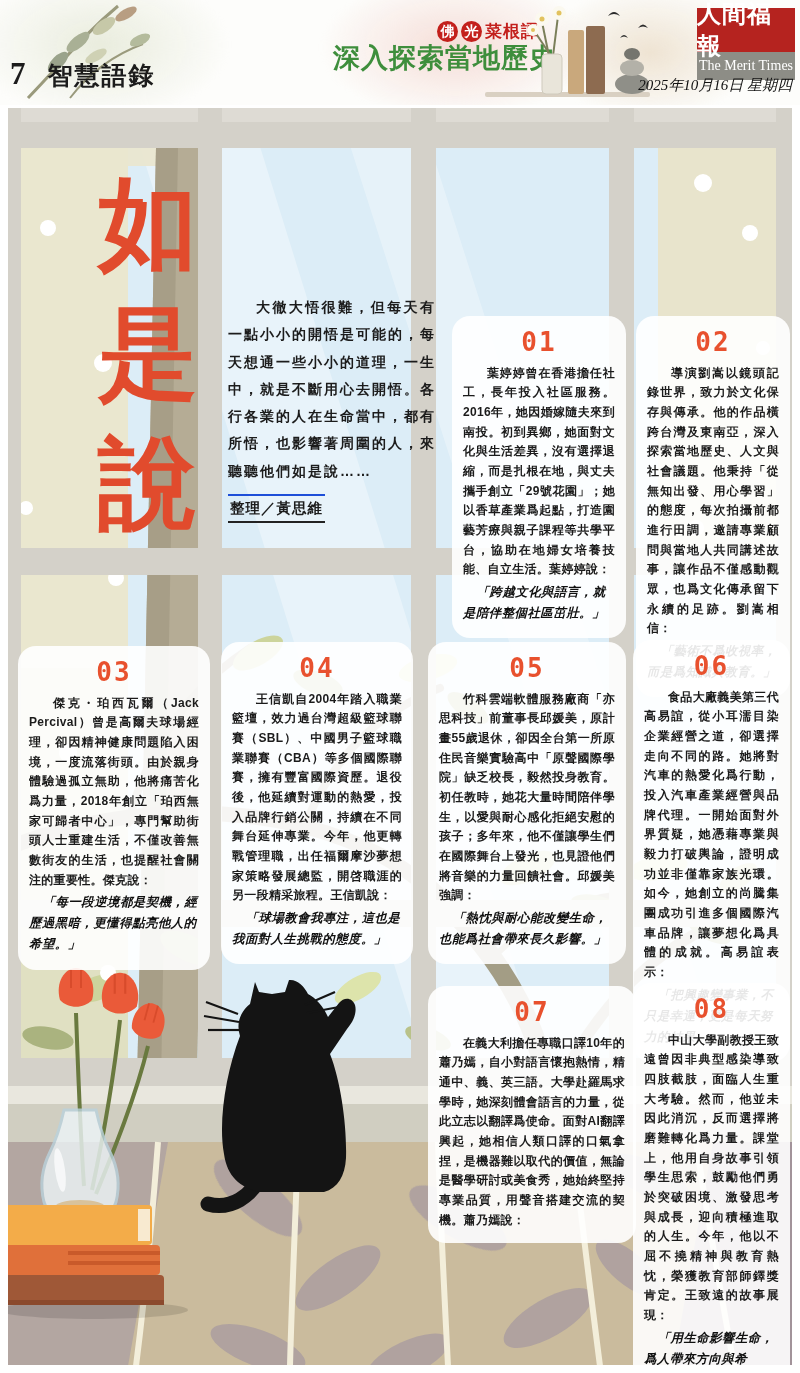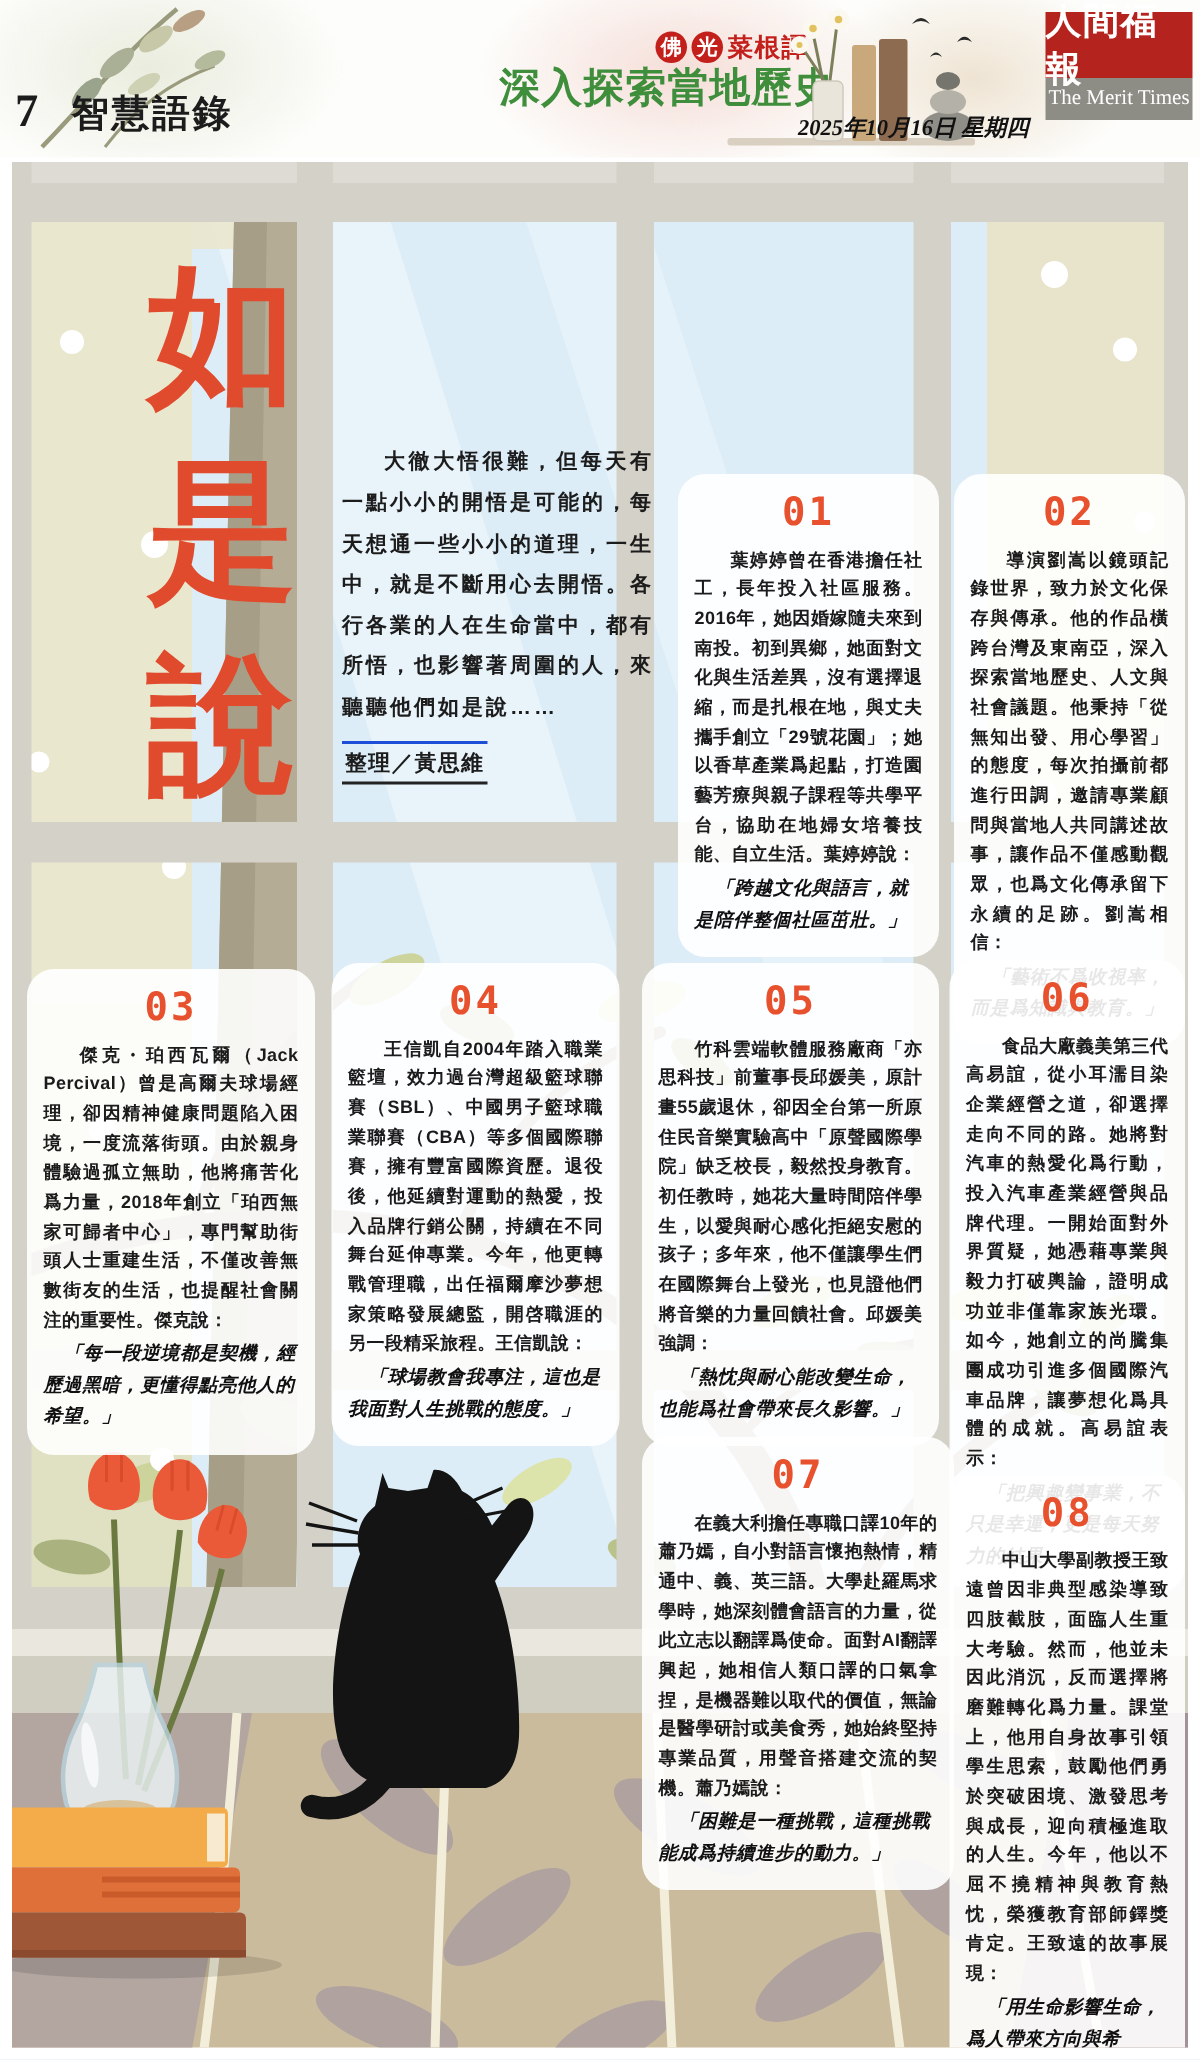--- a/index.html
+++ b/index.html
@@ -21,21 +21,21 @@
   .hdr-slogan{position:absolute;left:333px;top:40px;font-size:27px;font-weight:800;color:#3e8e3c;letter-spacing:1px;
               font-family:"Liberation Serif",serif;}
   .brand{position:absolute;left:697px;top:8px;width:98px;}
   .brand-cn{background:#b5231f;color:#fff;height:44px;font-size:24px;font-weight:800;letter-spacing:1px;
             display:flex;align-items:center;justify-content:center;font-family:"Liberation Serif",serif;}
   .brand-en{background:#8d8d86;color:#fff;height:28px;font-size:14px;display:flex;align-items:center;justify-content:center;
             font-family:"Liberation Serif",serif;}
   .page-id{position:absolute;left:10px;top:56px;display:flex;align-items:baseline;gap:22px;}
   .page-num{font-size:31px;font-weight:800;font-family:"Liberation Serif",serif;}
   .page-section{font-size:25px;font-weight:800;letter-spacing:2px;}
-  .page-date{position:absolute;right:8px;top:76px;width:260px;font-size:15px;font-weight:700;
+  .page-date{position:absolute;right:8px;top:76px;width:260px;text-align:right;font-size:15px;font-weight:400;
              font-style:italic;font-family:"Liberation Serif",serif;color:#111;}
   
   .art{position:absolute;left:8px;top:108px;width:784px;height:1257px;overflow:hidden;}
   .art > svg.bg{position:absolute;left:0;top:0;}
   
   .title-vert{position:absolute;left:90px;top:52px;width:104px;font-size:100px;line-height:1.3;
               font-family:Liberation Serif, serif;font-weight:900;color:#e14b2d;
               word-break:break-all;letter-spacing:0;}
   .intro{position:absolute;left:220px;top:186px;width:208px;}
   .intro p{margin:0;font-size:14px;font-weight:700;line-height:1.95;letter-spacing:2px;text-align:justify;
@@ -302,23 +302,22 @@
   <section class="card" style="left:420px;top:534px;width:198px;">
     <div class="card-num">05</div>
     <p class="card-body">竹科雲端軟體服務廠商「亦思科技」前董事長邱媛美，原計畫55歲退休，卻因全台第一所原住民音樂實驗高中「原聲國際學院」缺乏校長，毅然投身教育。初任教時，她花大量時間陪伴學生，以愛與耐心感化拒絕安慰的孩子；多年來，他不僅讓學生們在國際舞台上發光，也見證他們將音樂的力量回饋社會。邱媛美強調：</p>
     <p class="card-quote">「熱忱與耐心能改變生命，也能爲社會帶來長久影響。」</p>
   </section>
   <section class="card" style="left:625px;top:532px;width:157px;">
     <div class="card-num">06</div>
     <p class="card-body">食品大廠義美第三代高易誼，從小耳濡目染企業經營之道，卻選擇走向不同的路。她將對汽車的熱愛化爲行動，投入汽車產業經營與品牌代理。一開始面對外界質疑，她憑藉專業與毅力打破輿論，證明成功並非僅靠家族光環。如今，她創立的尚騰集團成功引進多個國際汽車品牌，讓夢想化爲具體的成就。高易誼表示：</p>
     <p class="card-quote">「把興趣變事業，不只是幸運，更是每天努力的結果。」</p>
   </section>
-  <section class="card" style="left:420px;top:850px;width:208px;">
+  <section class="card" style="left:420px;top:878px;width:208px;">
     <div class="card-num">07</div>
     <p class="card-body">在義大利擔任專職口譯10年的蕭乃嫣，自小對語言懷抱熱情，精通中、義、英三語。大學赴羅馬求學時，她深刻體會語言的力量，從此立志以翻譯爲使命。面對AI翻譯興起，她相信人類口譯的口氣拿捏，是機器難以取代的價值，無論是醫學研討或美食秀，她始終堅持專業品質，用聲音搭建交流的契機。蕭乃嫣說：</p>
-    <p class="card-quote">「困難是一種挑戰，這種挑戰能成爲持續進步的動力。」</p>
   </section>
   <section class="card" style="left:625px;top:875px;width:157px;">
     <div class="card-num">08</div>
     <p class="card-body">中山大學副教授王致遠曾因非典型感染導致四肢截肢，面臨人生重大考驗。然而，他並未因此消沉，反而選擇將磨難轉化爲力量。課堂上，他用自身故事引領學生思索，鼓勵他們勇於突破困境、激發思考與成長，迎向積極進取的人生。今年，他以不屈不撓精神與教育熱忱，榮獲教育部師鐸獎肯定。王致遠的故事展現：</p>
     <p class="card-quote">「用生命影響生命，爲人帶來方向與希望。」</p>
   </section>
 </div>
 
 </body></html>

